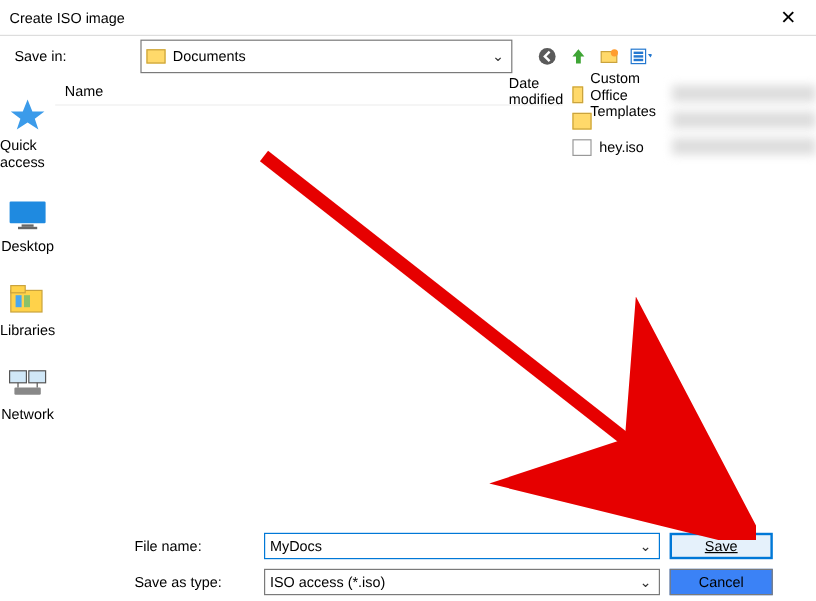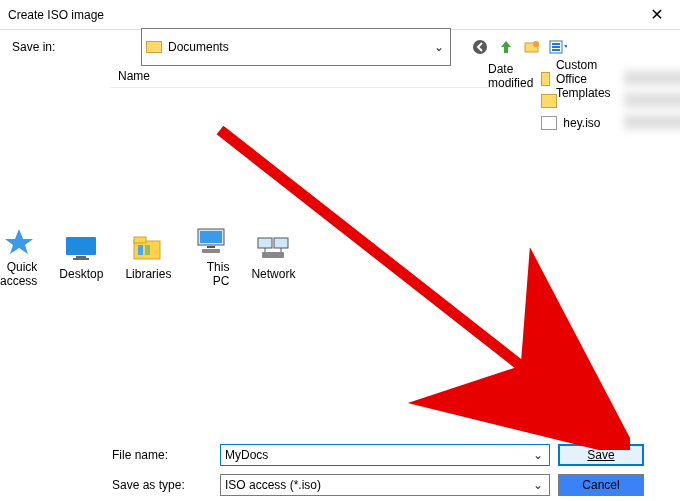--- a/index.html
+++ b/index.html
@@ -2,29 +2,29 @@
 <html><head>
 <meta charset="utf-8">
 <style>
 * { box-sizing: border-box; margin: 0; padding: 0; font-family: "Segoe UI", Tahoma, sans-serif; font-size: 12px; }
 body { background: #fff; width: 680px; height: 501px; overflow: hidden; position: relative; }
 .titlebar { height: 30px; display: flex; align-items: center; padding-left: 8px; border-bottom: 1px solid #ddd; }
 .titlebar .title { flex: 1; }
 .titlebar .close { width: 46px; height: 30px; display: flex; align-items: center; justify-content: center; font-size: 16px; }
 .topbar { height: 34px; display: flex; align-items: center; padding: 0 12px; gap: 10px; }
 .topbar .lbl { width: 95px; text-align: left; padding-right: 8px; }
-.dropdown { display: flex; align-items: center; border: 1px solid #7a7a7a; height: 38px; padding: 0 4px; background: #fff; margin-left: 24px; }
+.dropdown { display: flex; align-items: center; border: 1px solid #7a7a7a; height: 28px; padding: 0 4px; background: #fff; }
 .dropdown.loc { width: 310px; }
 .dropdown .folder-ico { width: 16px; height: 12px; background: #ffd96a; border: 1px solid #caa33d; margin-right: 6px; }
 .dropdown .txt { flex: 1; }
 .chev { width: 14px; text-align: center; color: #333; }
 .navicons { display: flex; gap: 8px; margin-left: 10px; }
 .navicons .ico { width: 18px; height: 18px; display: flex; align-items: center; justify-content: center; }
 .body { display: flex; height: 370px; }
-.sidebar { width: 110px; padding-top: 16px; display: flex; flex-direction: row; align-items: center; gap: 22px; text-align: right; }
+.sidebar { width: 110px; padding-top: 16px; display: flex; flex-direction: column; align-items: center; gap: 22px; }
 .sb-item { display: flex; flex-direction: column; align-items: center; gap: 4px; }
 .sb-ico { width: 36px; height: 30px; display: flex; align-items: center; justify-content: center; }
 .main { flex: 1; display: flex; flex-direction: row; border-left: 0px solid #ddd; }
 .columns { display: flex; height: 24px; align-items: center; border-bottom: 1px solid #eee; }
 .col-name { width: 370px; padding-left: 8px; }
 .col-date { flex: 1; padding-left: 8px; }
 .filelist { flex: 1; padding: 4px 0; }
 .row { display: flex; align-items: center; height: 22px; padding-left: 8px; gap: 6px; }
 .row .fico { width: 16px; height: 14px; }
 .folder-ico-sm { background: #ffd96a; border: 1px solid #caa33d; }
@@ -116,31 +116,20 @@
             <rect x="2" y="2" width="12" height="6" fill="#ffd24a" stroke="#caa33d"></rect>
             <rect x="6" y="10" width="5" height="10" fill="#4aa7ee"></rect>
             <rect x="13" y="10" width="5" height="10" fill="#8ac268"></rect>
           </svg>
         </div>
       <span>Libraries</span>
     </div>
     <div class="sb-item">
       <div class="sb-ico">
           <svg width="34" height="28">
-            <rect x="4" y="2" width="26" height="16" fill="#d0e7f7" stroke="#555"></rect>
-            <rect x="6" y="4" width="22" height="12" fill="#3b9bea"></rect>
-            <rect x="13" y="19" width="8" height="2" fill="#555"></rect>
-            <rect x="8" y="22" width="18" height="4" fill="#888" rx="1"></rect>
-          </svg>
-        </div>
-      <span>This PC</span>
-    </div>
-    <div class="sb-item">
-      <div class="sb-ico">
-          <svg width="34" height="28">
             <rect x="2" y="4" width="14" height="10" fill="#d0e7f7" stroke="#555"></rect>
             <rect x="18" y="4" width="14" height="10" fill="#d0e7f7" stroke="#555"></rect>
             <rect x="6" y="18" width="22" height="6" fill="#888" rx="1"></rect>
             <line x1="9" y1="14" x2="9" y2="18" stroke="#555"></line>
             <line x1="25" y1="14" x2="25" y2="18" stroke="#555"></line>
           </svg>
         </div>
       <span>Network</span>
     </div>
   </div>

